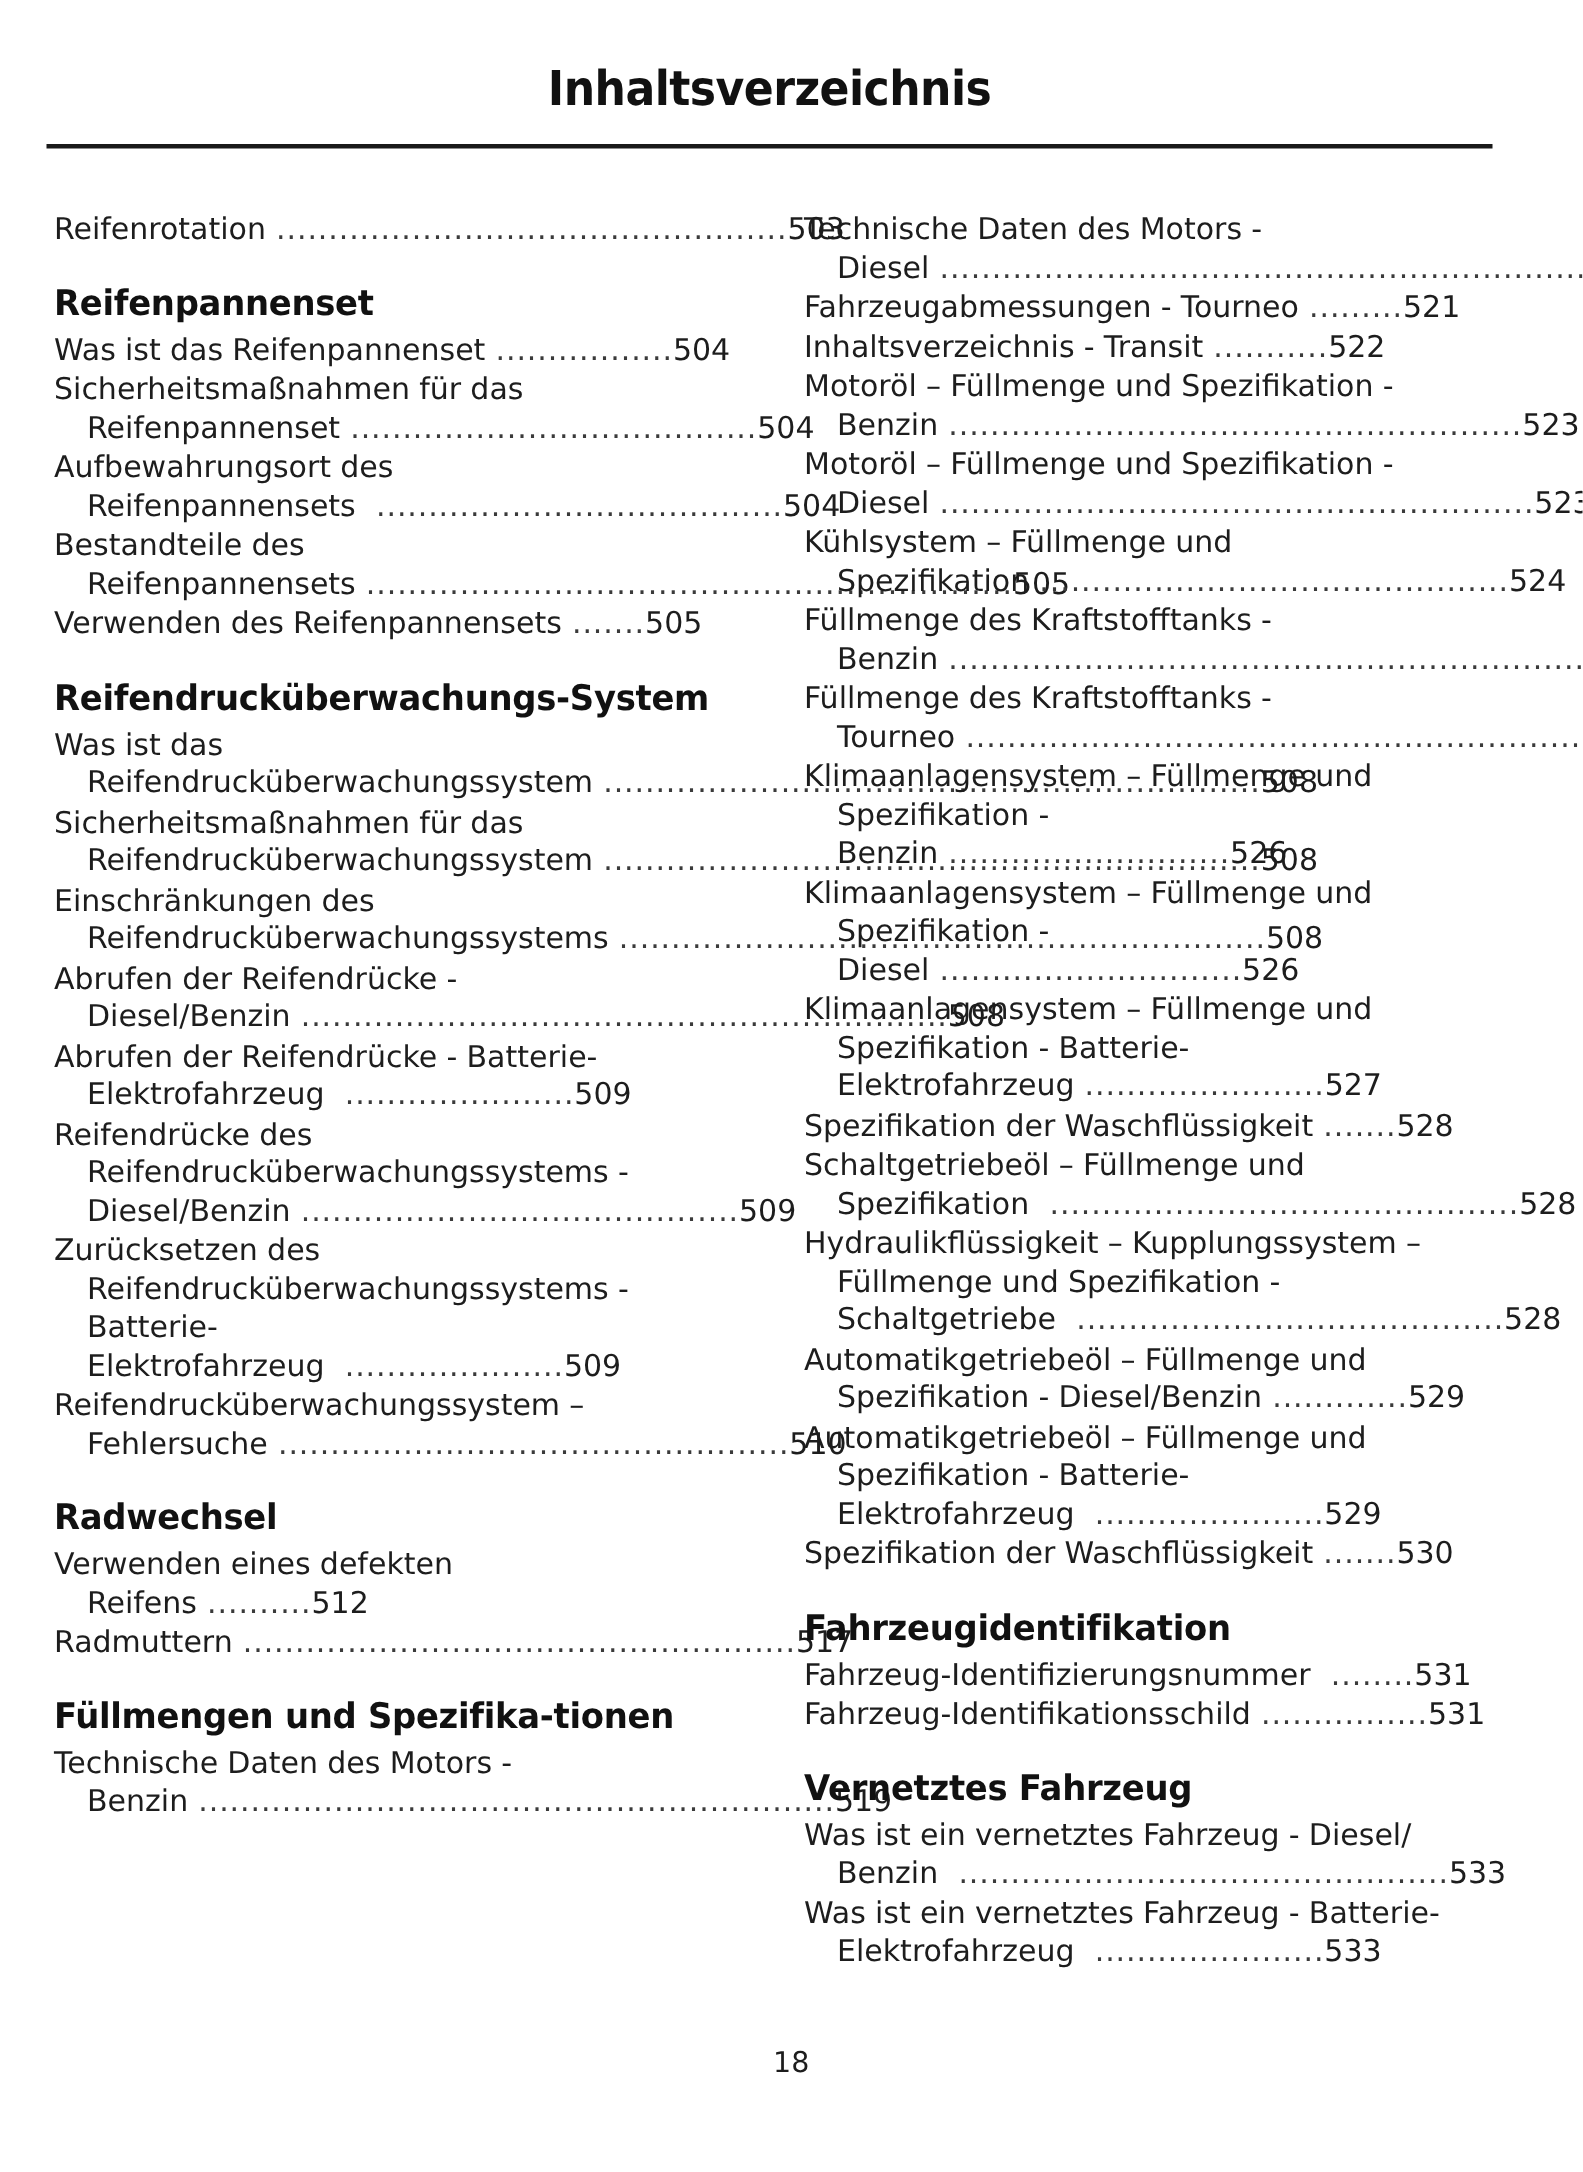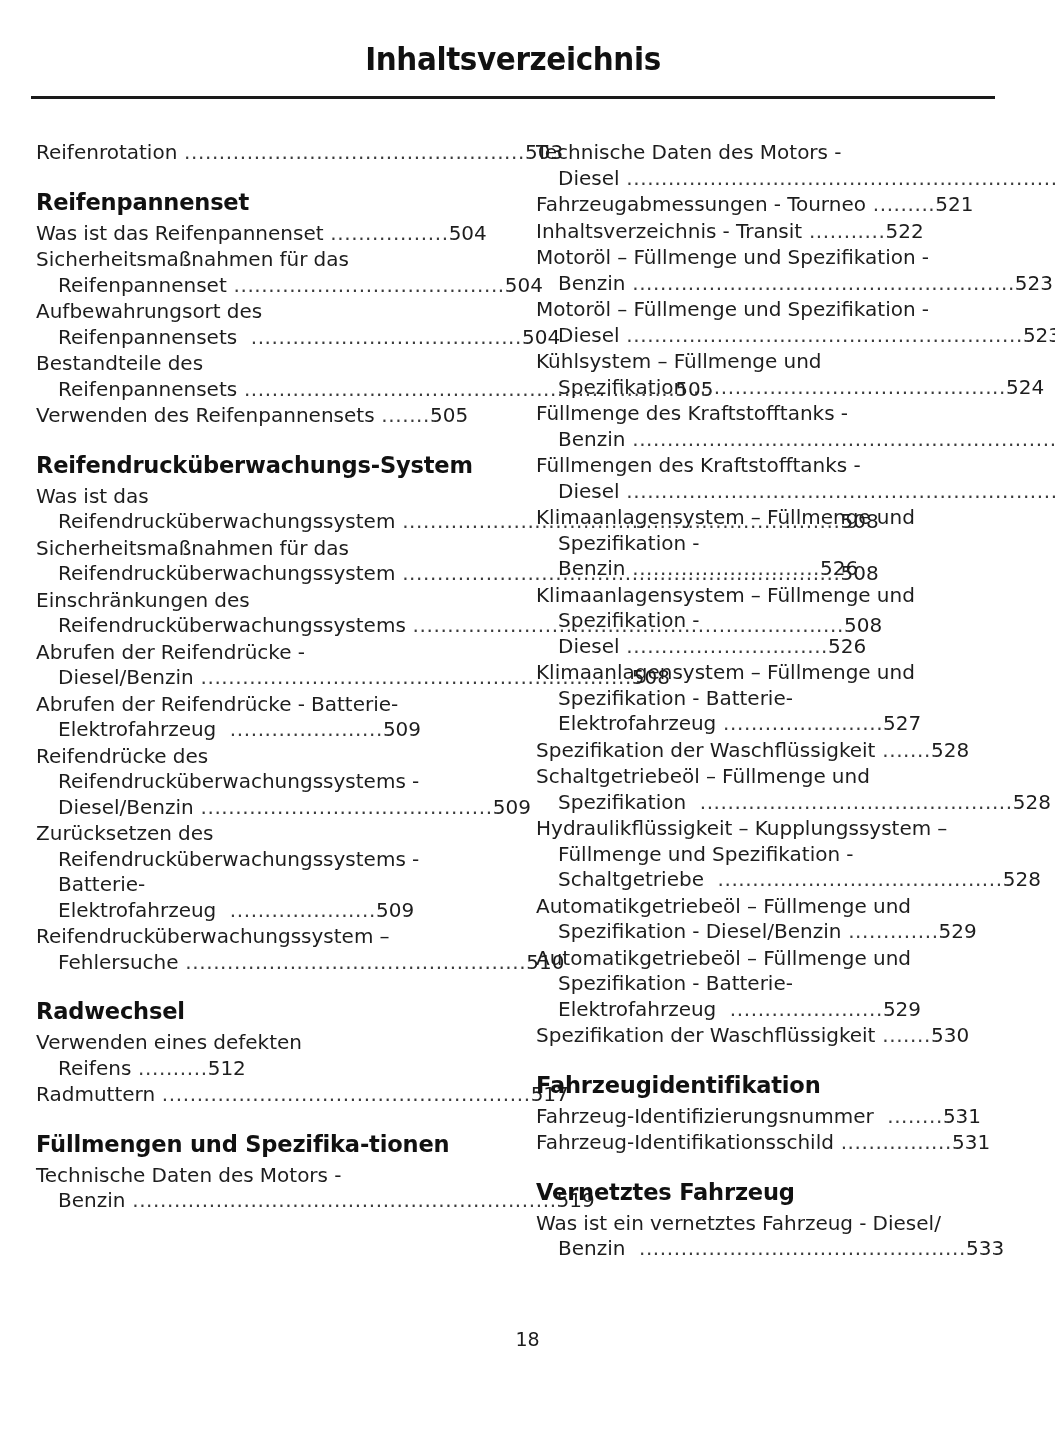--- a/index.html
+++ b/index.html
@@ -108,21 +108,21 @@
 
   
   .toc-entry {
     text-align: left;
   }
 
   
   .page-footer {
     position: absolute;
     left: 0;
-    top: 1328px;
+    top: 1364px;
     width: 1055px;
     text-align: center;
     font-size: 19px;
     color: #1d1d1d;
   }
 </style>
 </head>
 <body>
 
 <div class="page">
@@ -157,33 +157,34 @@
         <div class="toc-entry"><span class="etext">Technische Daten des Motors - Benzin</span><span class="leader">&nbsp;.............................................................</span><span class="pg">519</span></div>
       </div>
     <div class="col col-right" id="col-right">
         <div class="toc-entry"><span class="etext">Technische Daten des Motors - Diesel</span><span class="leader">&nbsp;................................................................</span></div>
         <div class="toc-entry"><span class="etext">Fahrzeugabmessungen - Tourneo</span><span class="leader">&nbsp;.........</span><span class="pg">521</span></div>
         <div class="toc-entry"><span class="etext">Inhaltsverzeichnis - Transit</span><span class="leader">&nbsp;...........</span><span class="pg">522</span></div>
         <div class="toc-entry"><span class="etext">Motoröl – Füllmenge und Spezifikation - Benzin</span><span class="leader">&nbsp;.......................................................</span><span class="pg">523</span></div>
         <div class="toc-entry"><span class="etext">Motoröl – Füllmenge und Spezifikation - Diesel</span><span class="leader">&nbsp;.........................................................</span><span class="pg">523</span></div>
         <div class="toc-entry"><span class="etext">Kühlsystem – Füllmenge und Spezifikation</span><span class="leader">&nbsp;.............................................</span><span class="pg">524</span></div>
         <div class="toc-entry"><span class="etext">Füllmenge des Kraftstofftanks - Benzin</span><span class="leader">&nbsp;................................................................</span></div>
-        <div class="toc-entry"><span class="etext">Füllmengen des Kraftstofftanks - Diesel</span><span class="leader">&nbsp;................................................................</span></div>
+        <div class="toc-entry"><span class="etext">Füllmenge des Kraftstofftanks - Tourneo</span><span class="leader">&nbsp;................................................................</span></div>
         <div class="toc-entry"><span class="etext">Klimaanlagensystem – Füllmenge und Spezifikation - Benzin</span><span class="leader">&nbsp;...........................</span><span class="pg">526</span></div>
         <div class="toc-entry"><span class="etext">Klimaanlagensystem – Füllmenge und Spezifikation - Diesel</span><span class="leader">&nbsp;.............................</span><span class="pg">526</span></div>
         <div class="toc-entry"><span class="etext">Klimaanlagensystem – Füllmenge und Spezifikation - Batterie-Elektrofahrzeug</span><span class="leader">&nbsp;.......................</span><span class="pg">527</span></div>
         <div class="toc-entry"><span class="etext">Spezifikation der Waschflüssigkeit</span><span class="leader">&nbsp;.......</span><span class="pg">528</span></div>
         <div class="toc-entry"><span class="etext">Schaltgetriebeöl – Füllmenge und Spezifikation</span><span class="leader">&nbsp;&nbsp;.............................................</span><span class="pg">528</span></div>
         <div class="toc-entry"><span class="etext">Hydraulikflüssigkeit – Kupplungssystem – Füllmenge und Spezifikation - Schaltgetriebe</span><span class="leader">&nbsp;&nbsp;.........................................</span><span class="pg">528</span></div>
         <div class="toc-entry"><span class="etext">Automatikgetriebeöl – Füllmenge und Spezifikation - Diesel/Benzin</span><span class="leader">&nbsp;.............</span><span class="pg">529</span></div>
         <div class="toc-entry"><span class="etext">Automatikgetriebeöl – Füllmenge und Spezifikation - Batterie-Elektrofahrzeug</span><span class="leader">&nbsp;&nbsp;......................</span><span class="pg">529</span></div>
         <div class="toc-entry"><span class="etext">Spezifikation der Waschflüssigkeit</span><span class="leader">&nbsp;.......</span><span class="pg">530</span></div>
         <div class="toc-section-heading">Fahrzeugidentifikation</div>
         <div class="toc-entry"><span class="etext">Fahrzeug-Identifizierungsnummer</span><span class="leader">&nbsp;&nbsp;........</span><span class="pg">531</span></div>
         <div class="toc-entry"><span class="etext">Fahrzeug-Identifikationsschild</span><span class="leader">&nbsp;................</span><span class="pg">531</span></div>
         <div class="toc-section-heading">Vernetztes Fahrzeug</div>
         <div class="toc-entry"><span class="etext">Was ist ein vernetztes Fahrzeug - Diesel/ Benzin</span><span class="leader">&nbsp;&nbsp;...............................................</span><span class="pg">533</span></div>
+        <div class="toc-entry"><span class="etext">Was ist ein vernetztes Fahrzeug - Batterie-Elektrofahrzeug</span><span class="leader">&nbsp;&nbsp;......................</span><span class="pg">533</span></div>
       </div>
   </div>
 
   <div class="page-footer">18</div>
 
 </div>
 
 </body></html>

